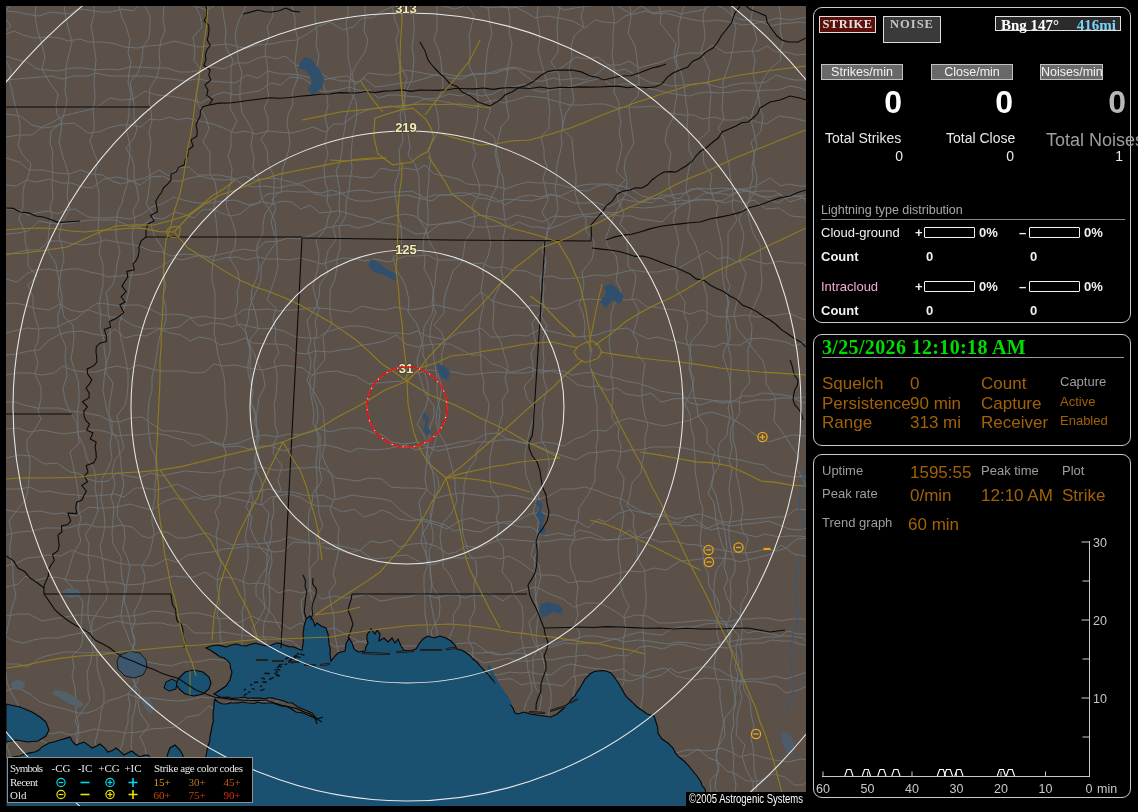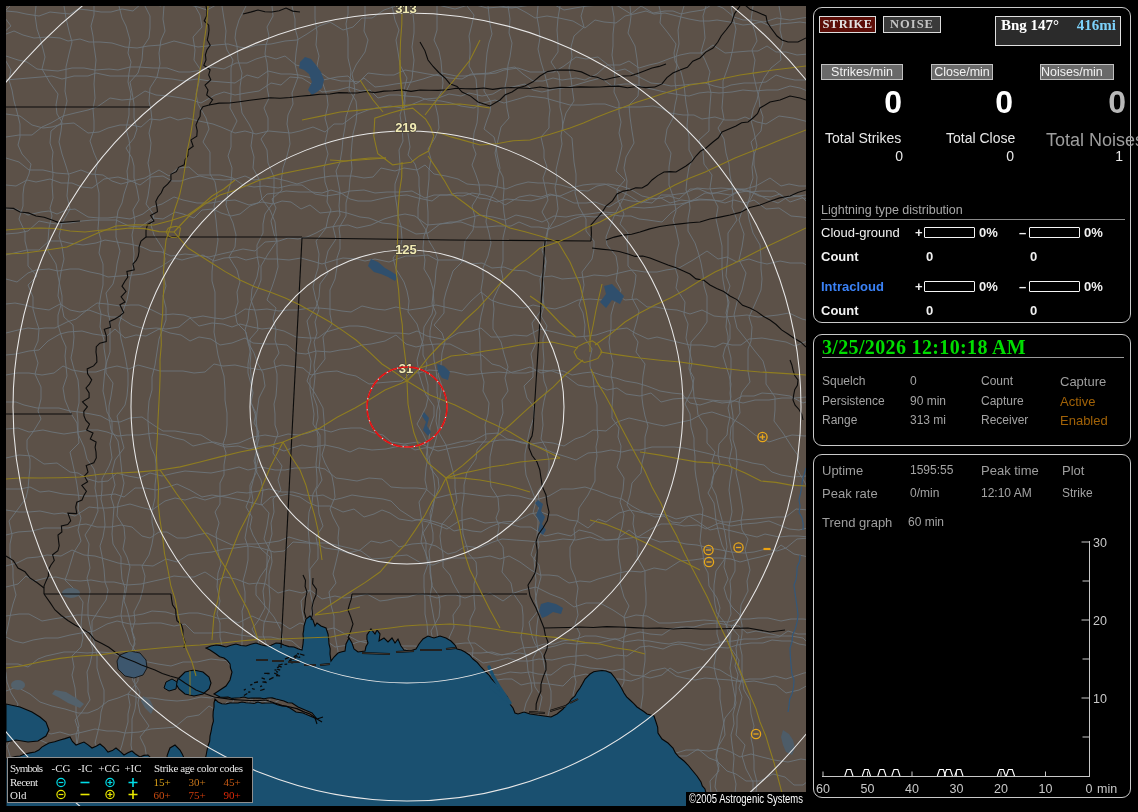--- a/index.html
+++ b/index.html
@@ -1,18 +1,18 @@
 <!DOCTYPE html>
 <html><head><meta charset="utf-8"><style>
 html,body{margin:0;padding:0;background:#000;width:1138px;height:812px;overflow:hidden}
 *{box-sizing:border-box}
 body{position:relative;font-family:"Liberation Sans",sans-serif}
 .abs{position:absolute;white-space:nowrap}
 .panel{position:absolute;left:813px;width:318px;border:1px solid #c9c9c9;border-radius:9px;background:#000}
-.lbl{color:#a3a3a3;font-size:12px}
+.lbl{color:#a16207;font-size:17px}
 .gry{color:#9e9e9e;font-size:13px}
 .grn{color:#a16207;font-size:13px}
 </style></head><body>
 <div class="abs" style="left:6px;top:6px;width:800px;height:800px"><svg id="map" width="800" height="800" viewBox="6 6 800 800" shape-rendering="auto">
       <rect x="6" y="6" width="800" height="800" fill="#5c5148"></rect>
       <path d="M10 6L2 14L11 26L2 34L4 46L3 56L11 70L9 80L12 90L14 101L17 112L20 124L20 137L18 145L22 154L31 164L29 174L24 186L23 194L23 206L19 219L25 232L25 241L28 253L28 266L37 276L28 285L33 297L33 309L36 320L39 329L38 341L34 350L38 363L35 374L41 387L41 399L38 411L41 419L33 432L27 440L27 449L30 459L30 468L29 477L28 489L26 498L18 509L9 521L12 535L10 544L10 555L13 568L13 578L14 587L16 595L13 604L11 612L8 626L5 639L-4 650L2 659L6 673L7 682L11 693L18 704L15 713L20 722L16 733L7 746L10 756L13 768L11 781L10 791L9 801L9 809 M36 6L35 15L37 29L40 38L43 49L45 57L42 69L50 83L58 94L56 105L57 114L62 122L61 131L59 142L62 154L66 166L69 176L68 184L67 196L70 209L62 223L59 236L62 246L64 259L61 272L59 285L58 296L61 305L58 315L58 325L62 338L66 347L65 356L66 366L67 376L63 388L65 400L70 412L77 423L78 434L84 447L87 459L94 469L96 478L95 488L97 499L98 511L93 523L85 535L89 544L88 556L90 568L87 578L90 591L88 604L88 616L91 630L94 642L97 655L97 668L100 679L104 690L104 702L101 712L100 722L98 731L95 743L101 754L103 764L105 773L108 783L111 794L113 805L113 818 M64 6L66 18L69 31L72 42L69 54L66 67L66 77L65 91L67 101L64 114L61 123L51 131L50 143L53 152L52 161L53 175L52 184L53 198L50 208L52 216L49 228L48 241L48 251L56 264L58 276L60 286L62 296L62 307L64 317L73 325L74 337L73 348L71 358L74 369L78 380L79 391L79 403L77 412L78 422L78 433L79 443L70 452L73 465L75 474L77 485L79 499L78 509L81 518L78 530L81 541L74 552L71 562L68 572L65 580L75 590L83 602L82 613L81 626L83 638L81 647L72 656L74 667L72 675L75 688L76 701L76 714L79 726L76 735L77 747L78 756L78 770L75 778L67 788L68 802L70 810 M94 6L94 15L91 26L93 36L94 46L96 60L95 70L94 84L95 98L93 109L94 121L94 130L90 141L94 153L98 162L95 173L97 184L99 193L99 203L99 216L98 229L101 240L99 253L103 264L103 273L103 285L101 294L99 306L101 314L100 327L104 340L104 348L106 361L106 373L113 383L111 396L109 406L109 418L111 430L118 441L120 455L121 464L122 474L124 483L122 493L118 504L117 516L124 527L125 538L123 549L127 557L130 567L128 577L126 591L124 601L127 609L129 617L132 631L135 644L131 653L132 665L134 677L136 690L136 701L135 709L132 719L132 732L131 745L133 756L130 766L133 775L137 787L136 800L136 808 M119 6L122 18L126 26L130 40L128 53L131 62L129 73L128 82L131 94L129 107L129 115L126 129L129 140L130 148L129 162L127 171L128 182L124 194L122 203L118 211L116 224L116 237L120 251L117 264L116 272L113 284L106 293L108 304L108 312L110 321L110 332L110 340L110 352L107 361L105 369L104 380L103 391L105 400L107 412L112 421L112 434L110 444L112 458L109 466L102 479L102 490L101 499L104 512L105 525L103 537L100 546L102 556L104 569L105 582L108 590L106 600L99 610L92 621L92 630L90 640L93 650L90 664L87 672L88 683L88 692L90 700L82 712L75 720L79 732L77 745L77 757L74 770L71 778L71 791L65 804L62 817 M145 6L150 16L150 28L149 38L143 47L142 60L138 73L130 82L132 92L134 104L134 118L137 129L134 138L126 148L132 158L134 166L134 178L137 189L139 200L133 210L135 221L132 235L133 243L134 254L133 268L130 280L129 290L127 300L122 314L119 325L121 339L124 351L126 361L128 373L128 385L127 396L125 405L117 416L119 425L121 437L124 448L115 460L112 472L115 485L111 497L114 507L113 520L112 534L113 544L121 557L121 566L122 579L125 588L123 601L121 615L123 625L127 634L130 643L138 655L138 668L138 681L128 694L130 705L128 714L128 722L125 733L122 745L119 754L117 766L114 778L115 786L115 800L116 811 M164 6L163 19L165 31L161 40L159 53L160 64L157 77L150 88L149 101L151 111L152 120L149 133L151 143L150 153L148 163L150 173L150 182L148 196L146 204L154 215L151 225L154 235L163 249L165 259L163 273L166 286L163 296L166 308L166 320L162 331L159 339L157 352L155 365L152 377L152 390L149 401L148 414L148 422L149 435L151 447L155 456L156 464L156 477L155 485L155 498L152 511L152 522L154 532L152 544L149 555L142 566L145 576L143 589L140 600L134 612L135 621L132 631L135 639L133 649L130 660L131 672L133 681L140 692L138 703L140 713L149 726L140 737L145 747L147 760L150 774L146 788L146 799L142 808 M195 6L200 15L202 27L193 37L195 50L194 60L200 69L199 82L196 94L198 104L206 118L209 129L203 142L210 152L210 163L210 174L215 182L217 194L214 206L216 220L217 231L218 240L216 253L213 261L212 272L212 281L215 292L215 304L215 318L214 332L216 343L218 355L221 366L224 376L225 389L225 400L227 413L227 425L226 435L223 444L226 453L224 465L224 475L220 483L220 495L220 504L215 512L219 523L216 534L217 543L218 552L221 564L218 573L217 587L220 601L217 614L220 623L220 637L223 650L226 660L234 671L234 684L237 693L231 706L228 715L233 725L231 739L232 747L230 755L230 765L234 778L232 788L232 799L233 809 M222 6L224 19L226 31L225 42L227 50L233 60L231 68L231 77L231 88L231 96L230 108L237 121L231 133L231 147L228 156L232 168L231 182L228 192L226 205L229 214L233 223L236 235L235 247L229 257L237 270L240 282L237 292L238 302L235 312L237 323L246 332L248 343L251 353L250 364L251 375L252 384L251 393L251 403L256 413L254 423L259 432L254 445L259 455L256 468L254 477L251 489L253 500L250 513L247 527L245 538L248 547L248 560L246 570L243 581L245 592L245 602L242 611L243 625L242 634L242 647L240 659L241 673L249 682L252 691L252 705L248 713L245 724L245 732L246 743L252 754L252 762L249 776L251 788L242 797L240 809 M246 6L239 20L236 30L235 38L237 46L238 60L242 73L240 87L240 99L242 113L249 124L253 132L251 146L254 157L253 168L260 181L260 189L262 199L270 210L275 222L276 233L277 241L268 254L261 266L261 280L258 288L252 300L249 310L248 320L245 330L249 344L254 353L257 362L263 373L265 386L259 398L257 412L256 425L259 438L257 446L256 456L255 469L261 480L263 490L261 504L269 513L267 526L264 539L271 552L272 562L269 574L269 585L270 599L269 611L264 623L263 635L266 643L268 653L265 664L265 675L264 686L265 699L268 709L265 723L264 735L264 748L265 756L262 765L255 773L257 786L256 798L258 808 M272 6L273 16L267 27L269 36L266 45L265 54L267 63L268 75L267 87L269 98L264 108L268 118L268 130L261 139L267 150L268 163L274 177L274 191L273 203L265 214L263 224L263 233L257 245L257 255L259 266L257 277L252 289L251 300L255 311L257 320L258 330L250 339L250 352L248 364L248 373L251 384L253 393L251 402L255 414L257 427L257 438L257 448L254 461L257 471L250 485L250 497L246 507L252 517L250 527L253 535L261 549L270 557L267 565L266 578L263 591L264 600L265 608L258 621L252 629L258 640L261 653L258 662L255 674L253 687L250 700L244 709L246 719L245 728L237 741L236 753L233 763L234 771L236 783L237 796L237 807 M292 6L295 19L295 28L298 39L296 53L295 64L298 77L295 85L292 93L293 104L288 115L287 124L289 134L290 144L287 156L283 168L281 182L282 190L272 199L276 208L271 221L274 234L277 242L277 253L278 267L275 278L272 287L267 300L276 308L273 319L276 330L275 340L279 353L274 361L277 374L277 383L276 396L274 404L275 414L275 425L278 434L274 444L273 453L282 466L278 480L281 490L273 499L274 512L271 523L272 534L269 545L267 554L267 567L260 577L256 586L256 595L265 606L274 617L281 630L283 639L279 649L277 662L277 675L275 684L272 693L269 702L279 714L276 728L277 737L279 745L288 754L293 767L297 776L295 787L296 799L302 812 M315 6L315 19L317 32L316 45L319 56L317 66L320 75L323 84L327 96L328 105L325 118L328 129L325 143L328 154L324 168L325 182L328 191L327 202L331 210L328 218L326 228L316 241L319 254L318 268L315 278L313 287L316 300L319 309L315 322L317 333L314 342L316 353L314 365L315 377L314 386L313 395L317 406L318 418L316 426L318 437L318 445L317 454L316 464L317 477L317 486L313 494L312 503L309 512L308 526L309 539L310 551L309 559L309 570L310 581L310 590L301 601L302 610L304 620L310 633L313 644L312 656L316 666L314 677L316 686L315 694L315 708L318 721L320 732L314 745L317 756L324 768L327 778L324 790L324 804L326 816 M348 6L348 14L346 24L348 38L348 49L348 58L351 71L350 80L349 90L356 101L357 111L356 122L353 134L352 143L351 156L352 169L350 179L349 191L346 203L346 216L339 228L340 236L340 249L337 258L337 267L335 279L330 290L330 300L330 314L332 324L323 337L324 346L325 359L318 368L310 379L310 389L312 401L314 414L313 424L320 435L320 447L320 459L319 468L322 480L316 490L318 502L319 514L323 526L316 537L318 547L318 559L310 569L310 579L310 591L313 605L311 614L314 624L308 636L308 649L311 658L310 671L307 679L310 689L308 703L305 712L309 726L305 736L313 747L312 758L315 769L318 782L308 794L311 803L311 812 M365 6L365 20L364 31L368 40L365 52L356 65L352 74L354 83L355 93L350 105L346 117L345 127L343 138L342 150L340 162L336 171L338 181L340 192L339 206L340 215L333 227L336 239L328 251L325 264L328 273L320 284L319 297L316 307L307 321L309 331L311 340L308 350L311 361L310 372L307 381L316 395L323 408L324 420L325 434L325 445L322 455L325 463L332 476L334 487L335 497L330 509L333 517L339 528L338 538L339 549L336 562L333 574L336 583L329 592L331 605L334 616L334 628L336 641L338 651L337 664L344 672L347 685L343 696L345 707L337 718L337 731L344 744L345 752L348 761L348 772L349 780L350 791L353 804L361 813 M392 6L395 20L399 30L396 40L398 52L400 65L407 78L404 90L405 101L404 110L406 122L408 134L410 147L408 155L415 164L419 177L419 186L420 196L418 208L418 218L426 230L429 241L435 251L438 260L436 270L435 283L433 295L432 304L436 313L432 321L430 331L430 339L433 347L434 360L436 370L437 378L437 392L438 401L440 411L439 421L439 433L446 445L449 456L452 468L455 478L455 488L457 501L451 514L442 524L440 536L441 545L443 554L443 567L450 575L453 583L460 595L460 605L453 615L454 627L449 638L450 648L453 658L444 671L443 680L452 691L449 705L446 714L440 724L443 736L444 747L442 756L440 765L442 778L442 792L445 802L444 816 M415 6L413 14L414 24L414 33L412 47L414 60L413 69L412 79L406 92L403 105L400 115L402 128L403 141L399 150L400 164L399 172L395 184L395 194L397 207L398 216L401 226L402 239L400 249L393 258L396 269L404 282L407 291L409 301L408 312L417 324L420 334L423 344L423 355L427 364L425 373L428 385L428 398L426 407L422 415L417 424L422 432L428 444L426 458L432 468L434 480L435 489L434 502L432 513L430 522L423 533L426 542L426 555L428 564L424 575L424 587L425 600L425 614L427 624L428 637L429 646L430 655L427 665L427 673L425 683L422 693L420 705L421 716L419 727L417 738L420 749L413 761L413 774L411 783L411 793L409 805L412 813 M437 6L437 16L437 30L434 40L439 51L441 61L442 73L443 83L442 91L435 103L438 116L439 128L435 138L428 149L431 159L429 170L429 179L428 189L427 199L428 212L428 225L424 236L423 248L425 260L424 269L430 279L433 289L434 303L432 314L424 327L423 340L420 349L417 360L419 374L422 384L426 395L434 406L434 416L430 427L429 439L427 447L428 457L426 468L425 480L427 489L419 502L421 516L423 529L421 542L426 554L430 565L431 576L432 586L439 596L440 607L439 617L431 631L433 641L434 652L432 666L434 677L435 686L438 700L437 713L446 724L445 733L446 743L448 753L451 765L448 774L451 786L443 794L449 808 M467 6L474 15L472 24L469 36L470 44L470 54L469 66L476 79L477 91L478 102L478 112L477 123L474 133L473 146L476 154L472 165L476 175L479 184L480 193L472 206L475 217L473 230L465 241L464 250L462 262L453 271L450 280L446 292L444 300L444 313L434 325L442 333L445 342L442 353L441 365L438 375L442 386L440 398L437 410L436 421L438 430L436 439L433 449L429 458L431 469L438 478L439 487L434 501L430 513L431 523L433 533L433 541L429 551L430 562L430 573L432 584L430 597L432 608L434 619L437 631L438 641L441 650L442 659L441 668L438 678L435 686L441 695L441 707L440 717L449 725L452 739L451 750L453 764L454 772L450 785L447 798L445 810 M488 6L489 15L490 24L492 34L489 43L487 53L486 64L485 78L484 91L491 102L490 112L487 120L484 129L494 137L496 145L497 154L500 168L498 177L497 186L491 198L487 210L486 222L489 233L491 243L488 256L483 268L483 278L481 290L484 304L481 316L479 329L480 339L480 349L481 361L481 370L484 382L483 391L489 403L488 414L485 425L486 439L477 450L476 459L467 472L464 485L464 495L462 508L462 520L463 534L466 544L469 554L476 562L477 574L474 584L474 598L475 609L470 620L470 631L468 639L473 649L472 661L475 675L474 683L477 697L475 711L473 721L474 732L473 745L472 755L469 766L465 777L466 787L470 796L473 805L473 815 M508 6L510 19L509 33L512 43L510 57L508 65L507 77L505 87L506 97L507 108L509 118L501 127L498 140L495 153L498 167L503 177L504 189L503 202L504 213L506 225L503 238L503 249L503 261L501 269L503 279L498 289L493 300L494 309L493 321L493 329L501 342L504 354L508 367L505 378L508 391L502 400L503 413L500 422L498 433L493 443L490 457L490 465L490 478L491 487L498 498L499 510L496 518L499 526L497 539L503 547L504 559L502 572L511 583L513 593L522 606L523 615L523 626L521 637L524 649L527 661L528 671L531 682L532 691L526 703L523 715L525 726L526 735L525 743L526 753L523 762L531 773L532 783L530 792L531 802L532 814 M538 6L537 17L539 28L540 38L538 49L541 62L545 75L548 87L548 97L550 110L549 118L549 128L541 137L544 150L544 158L547 167L543 178L546 191L548 200L542 212L549 224L546 237L542 250L546 262L545 271L543 280L544 288L543 297L544 306L541 316L547 326L543 339L543 348L544 361L543 372L544 381L547 389L544 401L542 413L543 425L541 439L546 448L549 461L549 469L546 480L538 491L539 501L538 513L538 524L537 535L539 546L534 559L535 571L536 580L535 589L536 599L538 611L529 622L532 636L535 644L542 654L544 664L547 677L551 691L551 703L548 716L544 729L541 743L541 752L542 763L534 774L534 783L531 796L523 808 M560 6L558 18L557 30L558 43L558 52L551 62L559 74L560 84L560 98L560 107L562 116L563 130L572 138L573 150L574 162L576 174L576 182L575 193L579 207L586 219L586 231L594 241L594 249L592 259L582 272L584 285L582 296L579 305L583 313L585 325L584 337L592 349L590 358L590 366L593 377L594 386L595 396L597 405L597 415L597 424L598 437L596 447L597 456L595 468L595 481L588 495L579 508L578 520L574 529L575 538L570 547L570 556L571 568L575 577L578 588L576 602L578 615L575 624L580 634L577 643L576 653L576 661L574 673L576 682L573 695L576 707L577 717L577 728L577 739L579 752L582 760L582 771L584 781L593 793L592 801L596 813 M584 6L581 16L584 27L574 36L571 47L572 57L569 68L571 78L572 87L574 101L566 113L563 124L561 136L562 144L559 157L556 170L557 179L555 187L557 200L558 209L555 219L548 230L546 243L544 252L546 261L543 271L540 279L541 292L543 304L540 312L532 323L534 335L536 343L531 354L533 365L533 377L524 386L527 398L534 407L534 417L530 429L527 443L525 454L525 466L526 475L531 488L536 501L533 513L540 522L542 531L534 545L531 555L539 565L541 577L538 588L535 601L539 612L537 625L536 638L538 649L533 658L533 666L533 675L535 687L542 697L539 711L536 722L537 732L534 745L537 757L536 770L544 782L543 793L544 805L545 815 M612 6L614 17L614 25L613 34L613 46L612 55L614 67L615 80L614 92L619 103L619 113L621 122L619 133L622 146L619 160L616 171L625 180L617 189L618 200L624 214L620 224L628 233L627 243L628 253L628 266L636 275L635 284L632 298L639 311L637 320L633 334L638 342L636 352L645 364L643 376L642 389L642 398L643 406L645 416L648 426L645 437L645 451L642 463L641 473L632 483L630 495L627 505L634 515L633 524L636 538L638 547L637 557L645 571L645 584L646 593L646 605L643 617L643 630L644 644L645 652L645 661L643 675L643 684L643 694L641 707L640 716L637 727L635 737L632 749L635 760L635 770L636 780L635 793L633 801L633 810 M630 6L631 16L630 24L628 33L635 46L637 59L638 69L639 77L639 85L638 96L629 105L630 117L632 131L634 143L626 157L624 168L627 181L626 193L622 201L615 214L611 224L606 237L607 245L616 256L618 268L616 281L621 290L614 304L611 315L611 328L609 342L610 350L613 363L611 375L613 384L613 394L612 407L612 418L619 428L618 437L621 446L620 458L617 467L624 478L623 490L620 502L624 514L622 527L619 537L618 547L619 558L621 570L620 583L624 597L629 606L624 617L626 629L624 637L623 647L624 660L624 671L624 682L618 695L627 709L626 718L626 727L628 737L629 745L630 754L631 766L631 779L634 790L638 800L634 808 M659 6L661 14L660 23L668 33L676 44L674 53L675 61L681 72L684 84L685 94L686 103L688 114L687 126L689 137L689 150L693 158L689 167L687 179L686 190L689 198L690 208L688 219L688 231L695 243L698 252L701 263L703 274L704 286L707 296L707 309L707 322L700 332L691 342L690 355L689 369L694 378L692 390L685 404L690 414L691 427L694 438L694 447L695 456L695 469L696 477L698 487L700 500L703 509L702 520L701 531L700 541L703 554L704 565L708 573L709 586L717 598L720 608L717 621L717 634L720 644L716 653L714 666L716 676L720 688L720 699L722 712L724 725L725 735L718 747L716 759L719 771L710 781L711 794L711 804L712 813 M684 6L681 16L678 30L679 44L676 57L677 65L675 74L675 82L677 96L675 105L673 118L667 129L665 142L671 153L669 167L669 176L669 185L674 199L676 211L673 220L676 229L679 243L676 255L675 267L678 277L676 288L685 302L684 314L688 324L686 338L689 349L692 362L690 372L693 383L694 397L697 406L698 415L707 429L707 443L715 452L712 461L714 473L712 485L708 493L714 503L715 511L716 521L719 534L722 545L726 553L724 567L728 579L724 588L727 598L732 607L740 615L742 625L742 634L740 646L742 655L742 666L742 677L744 690L750 700L751 714L754 726L751 738L753 747L754 761L754 770L757 782L756 793L758 805L766 816 M706 6L703 16L704 26L705 38L701 52L705 60L710 72L708 81L711 93L710 105L709 119L709 131L699 140L703 152L704 164L712 175L710 188L713 197L718 207L716 219L719 232L722 246L722 257L722 268L723 280L725 291L729 302L727 315L726 327L728 336L728 346L731 358L731 371L730 383L731 397L728 408L730 417L728 426L727 435L719 444L718 455L720 464L713 476L711 485L716 495L719 509L722 520L725 533L727 547L724 560L716 571L714 585L714 595L715 604L717 613L725 623L731 633L730 645L732 655L730 668L732 681L734 692L736 703L733 714L734 724L731 735L732 744L734 758L733 771L736 784L735 793L742 807 M731 6L733 17L736 29L734 40L733 48L730 61L727 70L723 81L723 95L722 108L724 119L718 128L724 139L726 153L729 164L730 175L732 185L733 197L732 207L737 220L728 233L728 243L728 255L727 265L726 276L730 286L727 295L728 304L726 313L730 325L730 339L725 348L723 356L726 366L729 375L731 384L730 393L731 403L733 416L733 429L733 440L736 450L737 463L736 473L739 486L741 498L743 510L741 521L742 530L748 539L745 550L748 561L750 570L747 581L748 591L741 605L740 618L731 627L739 636L736 648L737 657L735 666L738 675L736 684L736 693L734 707L725 718L722 731L719 743L716 755L719 766L716 778L715 787L721 801L722 815 M753 6L751 20L755 32L757 41L752 50L755 60L753 73L756 86L759 98L760 108L763 117L761 131L751 142L754 153L754 165L757 177L756 189L749 202L742 211L739 220L744 234L742 247L739 260L746 273L744 281L742 290L737 302L734 315L737 328L745 338L754 350L763 361L766 372L766 384L775 397L775 410L774 421L783 433L792 447L799 457L796 468L804 481L809 491L813 502L814 514L817 523L818 536L826 545L828 553L833 563L834 572L833 580L834 594L836 607L827 617L830 629L830 637L825 648L822 661L825 672L828 682L826 690L823 701L820 713L822 726L820 735L819 748L822 760L823 770L828 781L831 795L832 808 M779 6L781 17L780 30L783 43L780 51L781 60L771 68L764 78L760 87L757 100L753 110L751 120L754 132L757 146L754 155L752 167L753 178L750 187L750 196L747 206L749 219L753 233L760 245L761 258L761 269L762 279L761 290L755 304L749 317L752 327L751 341L748 349L748 359L748 371L750 382L742 392L739 402L740 413L731 427L730 438L732 447L729 461L732 469L730 481L729 490L731 504L732 512L729 526L729 537L731 549L735 562L735 571L730 581L731 592L730 602L731 614L726 626L729 635L730 647L739 660L738 668L742 678L739 688L742 697L740 705L737 716L737 727L736 735L745 745L742 756L746 769L753 782L753 794L743 803L750 816 M6 11L17 12L26 14L39 16L50 12L59 13L70 14L78 9L88 10L101 12L111 12L122 9L133 11L142 3L151 4L161 6L171 -3L181 -2L190 5L198 7L207 10L216 5L228 3L238 -0L247 1L260 2L273 1L281 -2L294 1L303 -2L317 -9L327 -7L340 -3L351 -1L363 0L373 -6L383 -9L393 -9L401 -7L412 -4L424 -4L436 -2L448 2L462 4L476 5L487 8L500 7L512 8L524 6L538 4L551 3L564 10L575 8L587 6L601 5L609 4L618 6L631 14L641 6L653 13L665 11L673 11L681 14L690 12L703 10L713 4L723 8L734 17L743 20L752 20L764 22L777 18L790 20L802 18L811 17 M6 34L14 31L23 35L34 38L48 37L60 38L68 41L80 39L89 42L100 42L112 43L125 47L137 48L148 46L161 45L174 41L186 44L198 47L207 46L216 45L228 44L239 47L247 48L257 45L271 44L285 41L297 40L307 34L319 26L330 22L343 30L353 27L362 18L372 18L384 10L396 6L407 2L421 4L432 3L442 6L455 9L465 6L475 3L487 4L496 5L506 7L516 7L527 13L535 18L547 16L559 18L573 21L585 28L595 20L604 22L616 23L625 16L634 14L646 11L654 14L665 13L677 16L689 19L700 21L709 21L717 20L730 22L743 25L752 24L761 22L770 26L779 24L791 23L800 22L813 24 M6 56L18 60L27 62L37 69L46 70L58 71L72 68L84 68L95 70L109 69L118 70L130 67L139 67L153 68L167 68L179 72L190 72L202 70L212 67L224 69L236 63L247 63L256 59L266 56L276 59L285 56L296 65L308 68L318 71L328 78L341 81L349 81L359 82L368 73L376 74L385 75L394 75L405 70L417 72L428 74L441 76L449 78L462 79L471 74L479 74L487 74L496 73L504 70L518 68L530 72L542 72L554 72L564 66L576 57L586 59L598 57L607 64L616 71L625 69L637 76L651 83L662 84L671 86L684 85L693 84L705 83L714 86L723 88L731 85L744 83L757 83L766 82L776 75L785 78L795 80L806 80L817 72 M6 80L17 79L29 78L41 77L52 76L62 79L74 76L88 76L96 73L110 76L121 76L135 76L147 76L161 78L172 79L184 81L197 79L210 81L222 82L235 83L247 75L258 78L268 71L281 74L291 74L299 75L312 78L323 80L337 77L348 76L356 84L364 78L375 87L384 86L395 84L403 83L412 82L423 79L432 76L442 73L456 76L465 76L477 74L489 73L502 69L515 67L523 74L533 81L543 81L553 78L562 80L576 78L585 80L597 74L607 65L620 65L629 61L639 68L649 65L658 63L671 58L680 55L690 53L702 53L713 45L725 53L737 52L749 51L758 51L767 46L776 52L786 52L797 55L808 54 M6 114L20 116L32 125L43 128L52 127L62 124L74 123L88 133L99 132L108 128L120 125L131 125L141 127L150 119L160 120L170 117L178 120L187 118L199 121L213 124L221 127L235 133L245 131L256 134L269 131L279 132L291 133L300 131L313 127L325 132L334 124L343 124L355 115L368 110L376 108L390 106L402 108L413 104L425 99L438 98L449 94L461 96L469 93L482 96L493 94L503 88L512 87L525 84L533 90L542 92L555 89L569 87L579 84L589 81L601 78L612 86L624 84L634 84L643 87L656 90L669 93L681 95L689 96L699 93L708 92L719 93L732 92L743 90L754 91L767 90L778 90L790 86L800 88L810 92 M6 137L19 135L32 135L42 127L51 123L63 116L75 113L88 110L97 107L110 98L122 100L133 99L145 91L156 95L169 96L181 98L192 100L201 103L215 95L224 92L235 95L246 93L259 91L271 83L281 85L290 77L302 78L313 85L322 92L330 91L338 90L349 87L361 91L370 90L378 98L389 95L398 95L406 96L419 97L428 100L441 101L451 103L461 106L474 108L483 103L495 100L504 103L518 99L528 96L537 97L545 98L559 102L570 105L583 105L593 104L605 104L617 108L628 107L640 107L653 106L661 108L670 113L683 115L694 115L702 119L715 117L725 120L737 120L745 117L757 122L766 124L779 116L793 118L805 121L813 123 M6 158L19 162L29 170L43 170L56 173L69 174L81 170L91 174L103 175L112 181L121 184L132 181L145 178L159 170L169 176L178 168L189 167L198 175L210 175L220 175L233 178L243 185L254 187L264 186L278 188L291 185L302 185L315 194L326 196L339 194L350 191L364 190L375 193L387 192L400 192L412 191L425 198L434 195L447 195L457 193L467 193L479 198L488 199L497 202L507 199L518 200L531 201L543 198L551 195L560 196L574 190L588 191L597 186L608 184L621 186L630 189L642 196L656 199L669 196L679 199L690 189L699 189L711 194L719 192L731 189L745 189L756 186L770 178L781 186L789 184L799 186L808 186 M6 185L16 186L27 180L36 182L50 179L61 183L72 183L82 187L92 188L104 179L118 177L129 180L140 185L151 177L163 176L172 181L181 181L190 178L200 176L212 179L224 180L236 179L245 176L254 180L263 179L274 178L287 181L297 184L310 180L319 178L331 176L341 176L353 176L364 178L373 177L381 168L395 171L404 168L417 170L425 165L434 174L446 176L458 179L467 184L478 185L488 185L498 187L506 189L516 185L528 182L538 183L548 183L561 185L571 188L583 185L592 184L605 184L614 188L628 195L641 203L650 199L661 198L670 203L681 200L689 201L700 200L711 200L722 201L736 193L747 191L757 194L767 199L778 203L791 195L802 197L811 206 M6 209L16 209L28 215L41 212L49 211L57 214L66 210L75 209L88 217L99 218L108 218L116 217L130 219L143 214L152 207L162 204L174 197L183 200L197 203L211 203L222 201L235 200L249 205L262 202L273 204L282 201L291 202L301 209L310 205L320 213L330 212L338 211L347 213L360 217L369 218L382 223L392 224L402 227L416 234L428 233L440 224L450 222L461 222L475 227L487 227L497 226L511 226L519 222L531 227L539 227L549 229L560 225L573 219L582 216L595 217L609 214L620 216L631 216L639 219L648 220L662 222L671 213L682 205L695 199L705 193L718 193L730 195L741 190L750 192L761 191L775 191L785 198L798 196L806 195 M6 234L18 233L28 231L39 221L49 223L57 224L70 223L82 221L92 220L104 220L116 220L129 226L140 227L153 218L163 219L175 212L183 214L194 218L202 210L213 209L221 213L231 216L240 214L250 206L258 203L267 194L277 193L286 191L299 192L312 192L322 193L331 190L341 193L350 199L358 201L371 201L384 198L395 196L407 195L418 198L432 201L440 195L449 195L463 196L472 193L485 195L494 198L505 205L519 197L530 195L541 197L550 194L561 197L574 203L586 203L595 202L609 207L622 199L631 201L644 202L652 203L661 195L671 195L685 193L697 188L708 189L721 188L735 189L747 190L759 196L771 197L780 194L790 202L802 198L814 199 M6 255L14 253L27 250L39 250L49 241L61 241L69 243L83 245L96 243L105 240L117 242L130 244L142 247L151 251L162 252L171 256L185 254L195 255L209 257L221 254L230 252L243 249L255 251L265 242L279 241L288 238L298 239L307 237L316 233L325 228L337 226L348 225L357 228L371 225L384 219L394 216L405 214L415 216L427 225L439 224L452 223L462 220L472 217L480 215L493 217L505 220L516 215L530 218L542 222L554 216L566 217L576 215L589 214L603 212L617 213L630 207L644 208L655 207L668 205L680 204L689 202L699 199L713 200L725 203L734 200L745 203L754 200L766 209L779 208L791 216L802 217L810 218 M6 279L17 282L28 273L36 270L49 269L58 271L70 269L79 269L90 272L100 274L108 277L120 276L134 275L143 274L152 271L162 266L174 258L182 260L193 257L203 255L214 261L224 258L237 257L246 260L259 257L267 259L277 259L289 260L301 258L312 261L322 264L335 260L343 258L357 259L365 261L375 259L389 262L397 259L406 256L416 256L428 255L437 260L449 260L460 260L470 264L482 263L492 268L504 267L512 270L526 271L534 275L542 277L552 276L562 279L575 278L585 277L594 275L607 276L619 273L632 270L645 272L657 272L666 270L679 268L693 260L707 251L718 259L727 257L737 262L749 259L758 262L767 264L780 261L790 263L803 263L813 269 M6 304L15 303L25 305L35 308L49 310L60 304L70 310L80 312L89 310L100 314L111 317L119 317L132 325L145 329L156 328L166 329L179 327L190 318L199 326L212 323L223 324L232 327L240 324L252 327L262 329L271 328L284 331L296 337L309 338L318 338L326 332L340 328L349 326L358 326L366 327L376 330L389 333L399 333L409 334L417 331L427 336L437 338L446 340L458 333L472 331L481 328L491 337L502 337L514 335L527 336L540 329L554 332L566 335L577 337L588 336L596 335L608 331L619 329L627 328L635 333L648 339L657 337L665 339L677 342L690 345L702 345L715 347L723 343L732 345L741 345L749 339L762 338L774 340L786 342L795 346L805 342L816 338 M6 333L18 330L28 328L37 329L45 328L55 328L67 322L76 319L87 310L97 303L107 304L120 306L130 305L139 305L152 310L162 315L173 314L184 315L192 318L203 316L214 318L223 319L236 315L245 309L256 310L267 309L279 311L288 310L297 310L310 308L319 308L330 309L342 311L351 312L362 306L375 309L385 310L396 307L409 310L423 308L436 305L449 308L462 311L471 301L481 292L491 300L499 303L511 306L524 308L533 305L542 307L555 309L565 306L578 300L590 299L603 300L617 295L625 300L637 299L647 307L656 307L665 309L677 310L690 314L702 310L714 316L724 317L737 316L747 315L758 317L769 316L778 315L789 313L802 319L810 321 M6 355L16 354L29 351L39 350L48 341L60 334L68 332L82 331L93 334L107 336L115 329L125 338L136 335L146 336L159 329L170 333L181 335L190 341L199 337L211 339L220 345L232 343L245 338L253 343L266 344L276 344L287 345L297 353L306 354L316 351L330 352L340 350L350 349L362 345L371 344L385 341L396 335L406 344L416 347L425 345L437 344L450 344L460 349L471 355L482 355L492 364L500 366L512 373L526 373L538 370L552 371L566 376L578 385L589 387L598 386L607 390L617 388L626 394L640 396L651 393L661 402L673 399L685 398L696 398L710 400L722 401L735 401L743 403L755 400L769 400L782 398L794 398L807 397 M6 375L17 373L29 373L42 375L54 373L63 366L72 370L84 372L96 372L108 368L117 366L129 369L138 365L149 368L160 371L171 371L183 371L194 373L205 372L214 364L223 366L235 365L249 368L262 370L271 368L282 365L290 366L303 368L311 375L324 372L337 371L346 374L356 376L369 384L377 383L389 382L402 381L411 372L419 373L429 370L443 371L454 372L467 375L477 374L487 373L499 372L509 373L521 370L530 367L541 373L553 370L563 371L572 375L583 373L592 372L604 376L616 378L625 381L637 383L647 386L660 391L672 393L682 394L690 403L700 405L713 401L722 403L732 402L742 396L754 396L762 393L776 394L790 396L803 403L812 400 M6 402L16 402L24 405L37 408L49 408L59 408L70 411L79 412L91 414L101 416L110 421L120 422L130 418L142 417L155 426L163 431L175 431L187 433L201 435L214 443L225 447L238 446L249 449L261 446L271 446L284 451L292 448L302 445L313 447L325 445L339 448L350 452L359 448L372 450L386 449L395 447L406 445L415 450L424 448L434 447L443 446L452 444L464 441L473 441L486 434L498 433L507 439L517 441L531 444L544 442L553 443L564 446L575 439L584 436L593 430L606 431L617 422L629 418L642 421L654 424L664 426L677 423L691 420L702 414L712 412L721 415L731 418L744 426L755 435L769 442L781 438L792 435L805 436L817 434 M6 429L18 428L29 432L43 430L52 432L64 434L77 432L90 430L98 430L107 432L118 436L127 435L139 435L153 433L166 435L175 438L184 440L193 446L206 443L214 442L226 445L239 443L253 437L265 435L277 437L288 434L299 435L308 433L320 429L331 432L340 429L351 428L361 428L374 433L383 435L391 442L404 444L418 442L430 448L438 451L451 448L465 446L477 442L488 442L500 440L513 440L522 443L534 445L542 448L554 453L567 457L576 460L588 453L601 452L611 450L622 452L630 450L640 450L652 447L664 447L674 447L684 448L697 451L706 453L718 456L728 458L741 460L752 463L764 465L772 472L781 475L793 477L806 476L815 482 M6 458L19 455L32 456L44 464L57 463L70 472L78 473L88 479L98 482L108 481L117 473L128 476L139 478L150 473L162 476L175 473L185 471L198 472L211 473L221 471L231 469L239 467L248 470L261 467L275 470L285 470L295 468L305 468L315 467L325 469L336 478L344 479L357 481L369 478L382 479L391 487L403 488L417 488L426 489L436 498L448 495L461 493L469 494L483 496L494 497L508 495L519 496L530 499L539 499L549 496L561 489L573 489L585 487L598 491L610 496L622 499L632 506L641 511L655 517L664 516L672 522L680 523L689 516L697 521L710 530L719 528L732 531L744 534L757 537L765 534L779 537L789 536L798 536L809 537 M6 489L20 489L30 487L40 492L49 491L63 494L76 495L85 496L95 496L106 495L115 494L124 497L135 488L145 488L156 490L168 487L177 484L190 490L202 497L212 495L225 497L236 499L249 502L262 505L271 497L279 496L288 494L300 497L309 503L317 506L330 506L343 512L354 509L364 517L374 514L382 510L390 513L399 519L412 521L422 519L432 521L445 525L454 531L463 529L472 531L481 532L490 527L503 522L517 521L530 514L541 512L549 515L557 515L569 520L577 521L588 528L598 519L606 522L619 513L630 510L644 513L654 514L666 515L676 519L690 516L700 514L709 517L722 522L731 522L742 520L755 519L766 518L777 517L786 517L796 509L809 510 M6 510L19 512L29 512L40 511L54 514L63 513L75 516L89 507L98 508L107 508L117 507L130 504L140 507L152 510L165 501L175 498L185 500L195 497L205 500L215 497L228 495L237 492L247 493L259 491L269 489L282 492L293 492L304 495L315 496L323 495L333 500L342 498L352 495L365 497L375 498L383 499L391 501L400 510L414 519L428 522L437 525L447 529L459 521L471 518L485 523L497 522L510 524L520 527L531 527L545 536L558 533L571 536L579 530L592 533L606 540L617 539L629 530L638 537L651 529L661 524L674 524L684 526L698 525L706 529L719 523L731 526L744 524L757 523L769 521L779 525L789 529L799 530L812 527 M6 535L18 532L32 531L44 528L57 528L68 528L78 525L86 524L97 527L111 527L121 525L132 527L142 536L150 538L159 532L167 532L177 538L186 538L197 535L207 533L219 539L232 545L244 544L255 544L266 543L279 541L289 537L299 540L312 543L326 543L336 545L349 548L361 551L372 559L386 558L396 556L407 555L421 563L433 565L442 561L452 558L463 558L477 558L490 556L500 559L509 556L520 562L531 570L540 575L549 575L558 576L569 583L580 581L590 582L598 579L609 576L619 573L629 571L641 572L654 568L666 570L680 561L693 560L707 558L720 558L731 559L740 562L751 559L760 557L771 554L781 545L794 554L804 556L813 558 M6 566L17 563L27 558L38 557L47 555L61 556L72 550L84 555L95 556L105 559L118 563L131 565L140 565L153 566L166 559L177 562L188 555L202 553L212 552L224 549L235 548L248 546L261 548L274 552L284 551L293 542L307 543L317 544L325 548L339 550L348 553L360 550L371 541L381 543L391 540L399 547L412 544L425 543L436 546L448 554L456 552L466 546L479 548L493 542L502 539L515 540L529 541L539 542L550 541L563 539L576 540L590 537L599 540L609 540L623 539L637 537L649 538L660 542L673 541L686 544L697 545L709 548L721 550L731 552L744 553L754 552L766 549L777 551L786 548L797 539L809 538 M6 587L18 584L26 576L34 581L46 578L56 577L68 580L80 581L91 580L102 582L114 582L127 585L141 584L154 581L163 579L174 576L184 577L194 577L205 572L217 580L225 577L236 579L249 584L258 583L266 584L278 593L289 590L302 593L310 590L322 599L335 596L344 598L355 597L367 594L380 601L388 600L396 598L408 597L418 594L427 595L437 598L447 595L456 595L465 598L474 595L482 596L490 593L503 601L514 593L523 590L536 587L550 594L563 599L574 607L586 603L600 603L613 610L625 618L636 615L647 616L659 623L670 623L683 622L693 621L704 620L716 621L728 622L739 619L749 619L758 618L768 618L781 621L791 619L803 619L813 620 M6 616L19 614L29 614L42 621L53 619L66 617L77 615L87 615L96 616L110 618L118 616L131 616L143 614L152 611L166 612L176 615L189 613L198 613L211 616L220 619L228 618L238 623L252 616L263 621L272 622L281 623L290 629L300 623L313 627L324 630L334 628L345 634L358 641L367 643L380 648L394 648L406 649L416 657L426 655L440 655L453 656L465 653L473 653L481 653L492 652L502 655L511 653L522 648L535 647L544 644L554 644L562 641L576 639L585 636L596 636L610 639L619 639L628 635L640 632L650 634L662 635L671 629L681 627L694 627L705 624L718 623L728 625L739 626L747 633L756 631L767 633L780 636L791 636L803 638L812 647 M6 637L14 641L23 643L33 640L45 638L58 638L70 635L81 633L94 631L107 624L117 621L130 624L139 624L151 623L161 623L174 626L185 624L194 633L202 633L212 633L224 632L234 634L247 636L258 637L271 637L280 639L292 641L301 649L311 641L324 639L335 647L349 645L358 642L370 640L379 647L392 646L403 646L414 646L426 647L435 648L447 646L460 651L470 654L483 663L496 661L508 658L518 661L529 661L539 659L552 660L566 657L576 656L586 655L597 659L608 657L617 655L627 656L640 647L649 646L663 649L672 645L680 644L692 647L704 650L714 647L728 648L737 645L751 643L763 643L772 640L782 641L791 641L799 644L811 646 M6 664L18 664L28 667L38 659L46 656L55 654L64 652L74 652L87 653L100 652L113 653L124 658L134 660L148 662L158 664L171 666L183 662L197 662L211 659L220 660L234 661L246 662L259 667L272 665L282 666L293 666L307 667L317 670L328 671L339 679L347 680L356 682L367 685L380 693L390 688L402 689L410 693L419 683L432 682L443 681L457 683L467 678L478 678L491 681L504 679L512 679L521 685L530 683L539 683L549 684L563 686L572 677L586 674L598 679L608 679L619 679L631 681L640 678L651 671L665 668L676 676L684 678L695 680L705 678L716 679L730 680L743 682L754 681L768 684L776 685L786 693L799 690L810 684 M6 691L17 687L30 694L40 702L52 706L65 709L78 713L88 713L98 709L108 701L118 698L128 694L139 698L152 698L165 700L177 701L188 700L201 697L211 698L220 695L231 692L242 691L251 692L264 683L276 673L285 677L296 686L308 688L318 686L330 685L340 683L350 683L362 686L372 681L382 678L391 676L400 671L409 664L421 655L432 656L445 647L456 644L465 643L475 643L487 652L497 655L509 654L520 653L529 655L541 649L555 646L565 643L576 644L588 643L598 643L607 641L615 639L624 642L638 640L649 641L661 643L669 644L678 642L691 643L703 645L712 645L721 642L733 641L744 639L757 639L766 637L779 637L788 631L798 634L810 634 M6 716L18 713L28 722L39 729L51 734L60 732L70 735L83 732L95 729L107 731L116 731L125 733L139 732L151 729L165 728L175 727L187 717L199 715L209 706L218 711L227 702L237 704L250 703L263 701L272 704L281 699L292 699L301 701L314 701L325 704L335 704L347 711L358 712L367 704L376 702L387 700L400 691L411 690L424 686L435 679L446 679L455 680L467 678L475 676L488 674L498 675L510 672L521 673L530 672L538 674L551 675L563 666L571 664L580 666L590 668L602 669L612 671L623 669L632 675L642 676L650 678L662 675L670 668L678 673L690 670L700 667L709 667L720 670L728 675L740 681L749 679L762 679L775 676L786 679L795 676L804 673L817 671 M6 738L18 737L27 740L40 740L53 746L62 753L74 758L85 762L97 759L110 765L119 767L128 771L139 772L152 769L161 770L173 769L187 772L197 774L208 777L221 767L231 768L240 771L254 771L263 766L277 759L286 761L299 759L311 752L324 749L335 749L343 746L353 743L364 741L378 737L386 740L399 739L409 739L421 742L429 739L443 742L451 740L465 738L476 739L485 749L499 751L509 752L523 749L535 752L547 749L556 749L564 747L574 743L585 749L595 754L608 755L618 755L631 758L643 756L654 756L662 751L673 754L686 750L696 750L709 751L721 748L731 752L740 757L751 754L762 757L774 760L788 762L801 759L813 761 M6 768L15 771L28 771L37 772L46 769L58 766L69 770L77 768L91 770L101 772L112 772L123 773L136 774L148 776L160 778L168 784L180 785L189 785L201 788L214 791L227 788L240 786L253 785L267 782L275 777L286 776L297 768L309 766L320 759L332 765L345 768L358 771L368 772L377 772L389 772L402 771L413 768L421 768L433 763L446 762L459 759L472 765L485 763L498 759L506 761L518 763L532 761L542 753L555 752L568 742L580 741L591 743L602 745L613 748L625 755L634 759L645 760L653 763L666 765L674 756L687 756L698 749L709 758L717 761L727 771L736 774L746 781L760 781L773 774L785 777L794 785L803 785L813 777 M6 799L16 799L25 806L35 803L45 807L54 811L66 814L78 814L92 811L103 814L115 810L125 813L136 812L149 814L161 810L174 819L185 818L196 819L208 819L218 828L230 828L240 827L249 829L257 823L266 824L275 828L287 824L301 827L311 819L320 820L330 819L338 820L348 819L358 814L366 817L379 820L388 822L401 824L415 825L426 827L438 830L448 830L461 833L472 838L482 838L496 836L507 829L519 830L531 830L544 831L555 833L564 827L577 828L585 829L597 828L611 829L623 828L633 822L642 830L655 835L666 840L675 838L687 840L700 836L711 839L720 838L732 847L744 856L755 854L768 852L781 845L792 844L806 844L816 846" fill="none" stroke="#6d747a" stroke-width="1" opacity="0.9"></path>
       <path d="M6.0 759.0L10.6 757.8L15.2 756.5L20.0 756.0L24.9 754.1L29.9 752.9L35.0 752.0L38.8 750.1L41.8 747.1L45.4 745.1L49.0 743.0L54.6 741.8L60.0 740.0L65.0 738.6L70.0 737.0L72.4 741.5L76.0 745.0L80.0 743.5L84.0 742.0L88.1 744.9L92.0 748.0L96.1 746.2L100.0 744.0L104.4 747.6L108.0 752.0L112.3 750.6L116.0 748.0L120.1 751.3L124.0 755.0L127.9 752.8L132.0 751.0L135.8 754.3L140.0 757.0L143.8 755.4L148.0 755.0L151.8 759.2L156.0 763.0L157.5 766.8L160.0 770.0L162.3 773.9L164.0 778.0L168.0 784.0L169.8 780.2L170.0 776.0L169.1 771.0L168.0 766.0L168.0 761.0L167.0 756.0L168.4 752.0L170.0 748.0L175.0 745.0L180.0 750.0L182.2 753.9L184.0 758.0L186.4 761.8L188.0 766.0L190.8 769.6L192.0 774.0L194.5 777.2L196.0 781.0L200.0 775.0L202.3 770.8L203.0 766.0L204.6 761.0L206.0 756.0L206.9 751.0L208.0 746.0L209.7 741.1L210.0 736.0L211.2 731.0L212.0 726.0L213.4 721.1L213.0 716.0L213.2 711.5L214.0 707.0L214.0 702.9L215.0 699.0L218.0 702.0L221.8 703.7L226.0 704.0L229.9 702.9L234.0 703.0L238.1 703.0L242.0 702.0L246.0 702.7L250.0 703.0L254.1 703.4L258.0 702.0L261.9 703.3L266.0 703.0L273.0 703.0L277.4 704.8L282.0 706.0L286.2 706.2L290.0 708.0L296.0 712.0L303.0 713.0L310.0 716.0L317.0 719.0L312.0 713.0L305.0 710.0L298.0 707.0L292.0 703.0L287.8 702.8L284.0 701.0L280.0 700.0L276.0 699.0L272.1 697.9L268.0 698.0L264.0 698.8L260.0 698.0L256.0 698.1L252.0 698.0L247.9 698.2L244.0 697.0L240.0 697.8L236.0 698.0L231.9 698.4L228.0 697.0L224.0 697.3L220.0 697.0L214.0 694.0L220.0 690.0L226.0 686.0L230.0 680.0L231.0 676.0L232.0 672.0L230.5 668.1L230.0 664.0L227.4 660.6L224.0 658.0L219.6 656.7L216.0 654.0L210.0 650.0L206.0 648.0L210.9 646.0L216.0 645.0L221.1 645.6L226.0 647.0L231.0 645.3L236.0 644.0L240.9 645.5L246.0 646.0L250.9 644.2L256.0 643.0L260.9 644.8L266.0 646.0L271.2 645.2L276.0 643.0L280.2 643.4L284.0 645.0L288.9 646.6L294.0 647.0L297.9 648.7L302.0 650.0L303.0 644.0L303.4 639.0L303.0 634.0L303.7 630.0L304.0 626.0L306.0 619.0L310.0 616.0L313.0 620.0L315.0 626.0L317.0 623.0L321.0 626.0L326.0 628.0L328.0 634.0L328.7 639.0L329.0 644.0L330.2 648.9L330.0 654.0L331.0 661.0L334.0 657.0L338.0 653.0L341.0 652.0L345.0 651.0L346.0 644.0L349.0 638.0L352.0 643.0L354.0 649.0L358.0 652.0L365.0 651.0L365.9 646.8L368.0 643.0L366.9 639.1L367.0 635.0L371.0 629.0L375.0 634.0L377.0 630.0L380.0 634.0L379.0 641.0L384.0 638.0L388.0 642.0L392.0 638.0L395.0 643.0L398.0 639.0L401.0 646.0L404.0 650.0L410.0 651.0L416.0 649.0L419.0 644.0L423.0 639.0L428.0 636.0L434.0 638.0L440.0 636.0L446.0 638.0L451.0 641.0L455.0 645.0L457.0 649.0L461.2 650.0L465.0 652.0L469.4 655.0L473.0 659.0L477.4 662.6L481.0 667.0L484.9 671.1L489.0 675.0L491.3 678.3L493.9 681.4L497.0 684.0L500.0 688.9L504.0 693.0L507.1 696.6L509.0 701.0L510.5 704.8L513.0 708.0L515.0 713.0L518.0 714.0L524.0 712.0L530.0 714.0L537.0 715.0L544.0 716.0L551.0 717.0L557.0 714.0L563.0 709.0L565.6 705.6L569.0 703.0L571.4 699.0L575.0 696.0L577.2 691.8L580.0 688.0L582.6 683.6L585.0 679.0L590.0 674.0L593.7 671.7L598.0 671.0L602.0 670.5L606.0 671.0L611.0 673.0L615.0 678.0L619.0 684.0L621.7 688.4L624.0 693.0L626.6 696.9L630.0 700.0L633.6 703.4L637.0 707.0L640.4 709.2L643.8 711.5L647.0 714.0L654.0 716.0L656.0 722.0L657.7 727.4L658.0 733.0L662.0 739.0L668.0 743.0L673.0 748.0L675.4 752.9L679.0 757.0L684.0 761.0L688.0 765.0L692.0 770.0L697.0 776.0L701.0 782.0L702.3 785.9L705.0 789.0L706.1 793.6L708.0 798.0L709.2 802.0L710.0 806.0L711.0 812.0L707.0 812.1L703.0 812.3L699.0 811.7L695.0 811.7L691.0 812.3L687.0 811.3L683.0 811.6L679.0 812.5L674.9 811.4L670.9 811.7L666.9 812.5L662.9 812.4L658.9 811.5L654.9 812.8L650.9 812.1L646.9 811.2L642.9 812.4L638.9 812.0L634.9 811.3L630.9 811.3L626.9 811.5L622.9 811.9L618.9 811.2L614.9 812.4L610.9 811.3L606.9 812.2L602.8 811.7L598.8 811.8L594.8 812.4L590.8 811.7L586.8 811.8L582.8 811.1L578.8 811.7L574.8 812.1L570.8 812.2L566.8 811.3L562.8 812.3L558.8 811.7L554.8 811.7L550.8 811.2L546.8 812.6L542.8 811.7L538.8 812.6L534.8 811.7L530.7 811.7L526.7 811.6L522.7 811.3L518.7 812.5L514.7 811.4L510.7 812.3L506.7 812.2L502.7 812.7L498.7 811.9L494.7 812.9L490.7 812.3L486.7 811.7L482.7 811.6L478.7 812.6L474.7 811.5L470.7 812.1L466.7 812.5L462.6 811.6L458.6 811.6L454.6 812.1L450.6 811.9L446.6 811.8L442.6 811.8L438.6 811.5L434.6 811.5L430.6 812.5L426.6 812.9L422.6 812.7L418.6 812.3L414.6 811.9L410.6 811.2L406.6 812.1L402.6 812.2L398.6 811.9L394.6 811.2L390.5 811.8L386.5 812.4L382.5 811.5L378.5 811.1L374.5 811.5L370.5 812.2L366.5 812.6L362.5 812.1L358.5 812.7L354.5 812.7L350.5 812.1L346.5 811.4L342.5 811.6L338.5 812.1L334.5 811.2L330.5 812.6L326.5 812.4L322.4 812.4L318.4 811.9L314.4 811.3L310.4 812.2L306.4 811.4L302.4 811.2L298.4 812.0L294.4 811.3L290.4 811.3L286.4 812.0L282.4 812.6L278.4 812.8L274.4 812.5L270.4 812.1L266.4 812.9L262.4 812.3L258.4 812.0L254.4 812.3L250.3 811.6L246.3 811.9L242.3 811.9L238.3 811.8L234.3 811.9L230.3 812.2L226.3 812.6L222.3 811.8L218.3 812.8L214.3 812.8L210.3 812.3L206.3 812.5L202.3 811.5L198.3 812.6L194.3 812.1L190.3 811.6L186.3 812.1L182.2 811.5L178.2 812.7L174.2 812.6L170.2 812.4L166.2 812.2L162.2 811.9L158.2 812.5L154.2 811.9L150.2 811.6L146.2 811.7L142.2 811.4L138.2 812.8L134.2 811.7L130.2 811.6L126.2 811.4L122.2 812.6L118.2 812.7L114.2 811.5L110.1 811.7L106.1 812.6L102.1 811.3L98.1 811.6L94.1 811.8L90.1 811.5L86.1 811.8L82.1 812.3L78.1 812.8L74.1 812.3L70.1 811.8L66.1 812.6L62.1 812.6L58.1 812.7L54.1 812.0L50.1 811.2L46.1 811.6L42.1 812.9L38.0 812.2L34.0 811.7L30.0 812.7L26.0 811.5L22.0 812.5L18.0 812.1L14.0 811.5L10.0 811.3L6.0 812.0Z" fill="#1a5070" stroke="#060606" stroke-width="1.1"></path>
       <path d="M6.0 704.0L20.0 707.0L32.0 712.0L40.0 717.0L46.0 722.0L49.0 730.0L46.0 736.0L38.0 741.0L28.0 742.0L16.0 740.0L6.0 742.0Z" fill="#1a5070" stroke="#060606" stroke-width="1.1"></path>
       <path d="M214.0 697.0L222.6 698.2L231.3 699.4L240.0 700.0L248.7 700.5L257.3 700.7L266.0 700.0L273.9 702.7L281.8 705.3L290.0 707.0L296.9 708.6L303.4 711.6L310.0 714.0L317.0 719.0" fill="none" stroke="#060606" stroke-width="1.2"></path>
       <path d="M317 719 l6 -2 M317 719 l5 3 M315 718 l2 6" stroke="#060606" stroke-width="1.1" fill="none"></path>
@@ -209,44 +209,44 @@
       <text x="162" y="798.5" font-family="Liberation Serif, serif" font-size="11" fill="#c84a10" text-anchor="middle">60+</text>
       <text x="197" y="798.5" font-family="Liberation Serif, serif" font-size="11" fill="#d03c0c" text-anchor="middle">75+</text>
       <text x="232" y="798.5" font-family="Liberation Serif, serif" font-size="11" fill="#dc2808" text-anchor="middle">90+</text>
       <rect x="686" y="792" width="120" height="14" fill="#000"></rect>
       <text x="803" y="803" font-family="Liberation Sans, sans-serif" font-size="12" fill="#ffffff" text-anchor="end" textLength="114" lengthAdjust="spacingAndGlyphs">©2005 Astrogenic Systems</text>
     </svg></div>
 <div class="panel" style="top:7px;height:316px"></div>
 <div class="panel" style="top:334px;height:112px"></div>
 <div class="panel" style="top:454px;height:344px"></div>
 <div class="abs" style="left:819px;top:16px;width:57px;height:17px;background:#5c0e08;border:1px solid #dcdcdc;color:#e2e2e2;font-family:Liberation Serif,serif;font-weight:bold;font-size:12.5px;text-align:center;line-height:15px;letter-spacing:0.5px">STRIKE</div>
-<div class="abs" style="left:883px;top:16px;width:58px;height:17px;background:#3a3a3a;border:1px solid #dcdcdc;color:#c6c6c6;font-family:Liberation Serif,serif;font-weight:bold;font-size:12.5px;text-align:center;line-height:15px;letter-spacing:1px">NOISE</div>
-<div class="abs" style="left:995px;top:16px;width:126px;height:30px;background:#2b2b2b;border:1px solid #e0e0e0;font-family:Liberation Serif,serif;font-weight:bold;font-size:15px;line-height:16px"><span style="color:#fff;padding-left:5px">Bng 147°</span><span style="color:#7dd3fc;float:right;padding-right:4px">416mi</span></div>
+<div class="abs" style="left:883px;top:16px;width:58px;height:27px;background:#3a3a3a;border:1px solid #dcdcdc;color:#c6c6c6;font-family:Liberation Serif,serif;font-weight:bold;font-size:12.5px;text-align:center;line-height:15px;letter-spacing:1px">NOISE</div>
+<div class="abs" style="left:995px;top:16px;width:126px;height:15px;background:#2b2b2b;border:1px solid #e0e0e0;font-family:Liberation Serif,serif;font-weight:bold;font-size:15px;line-height:16px"><span style="color:#fff;padding-left:5px">Bng 147°</span><span style="color:#7dd3fc;float:right;padding-right:4px">416mi</span></div>
 <div class="abs" style="left:821px;top:64px;width:82px;height:16px;background:#696969;border:1px solid #c0c0c0;color:#f2f2f2;font-size:12.5px;text-align:center;line-height:14px">Strikes/min</div>
-<div class="abs" style="left:931px;top:64px;width:62px;height:16px;background:#696969;border:1px solid #c0c0c0;color:#f2f2f2;font-size:12.5px;text-align:center;line-height:14px">Close/min</div>
-<div class="abs" style="left:1040px;top:64px;width:74px;height:16px;background:#696969;border:1px solid #c0c0c0;color:#f2f2f2;font-size:12.5px;text-align:left;line-height:14px">Noises/min</div>
+<div class="abs" style="left:931px;top:64px;width:82px;height:16px;background:#696969;border:1px solid #c0c0c0;color:#f2f2f2;font-size:12.5px;text-align:center;line-height:14px">Close/min</div>
+<div class="abs" style="left:1040px;top:64px;width:63px;height:16px;background:#696969;border:1px solid #c0c0c0;color:#f2f2f2;font-size:12.5px;text-align:left;line-height:14px">Noises/min</div>
 <div class="abs" style="right:236px;top:87px;color:#ffffff;font-size:32px;font-weight:bold;line-height:30px">0</div>
 <div class="abs" style="right:125px;top:87px;color:#ffffff;font-size:32px;font-weight:bold;line-height:30px">0</div>
 <div class="abs" style="right:12px;top:87px;color:#b8b8b8;font-size:32px;font-weight:bold;line-height:30px">0</div>
 <div class="abs" style="left:825px;top:130px;color:#e8e8e8;font-size:14px">Total Strikes</div>
 <div class="abs" style="left:946px;top:130px;color:#e8e8e8;font-size:14px">Total Close</div>
 <div class="abs" style="left:1046px;top:130px;color:#9e9e9e;font-size:18px">Total Noises</div>
 <div class="abs" style="right:235px;top:148px;color:#e8e8e8;font-size:14px">0</div>
 <div class="abs" style="right:124px;top:148px;color:#e8e8e8;font-size:14px">0</div>
 <div class="abs" style="right:15px;top:148px;color:#e8e8e8;font-size:14px">1</div>
 <div class="abs" style="left:821px;top:203px;color:#a8a8a8;font-size:12.5px">Lightning type distribution</div>
 <div class="abs" style="left:821px;top:219px;width:304px;height:1px;background:#8a8a8a"></div>
 <div class="abs" style="left:821px;top:225px;color:#f0f0f0;font-size:13px;font-weight:normal">Cloud-ground</div>
 <div class="abs" style="left:915px;top:225px;color:#f0f0f0;font-size:13px;font-weight:bold">+</div>
 <div class="abs" style="left:924px;top:227px;width:51px;height:11px;border:1px solid #f5f5f5;background:#000;border-radius:1px"></div>
 <div class="abs" style="left:979px;top:225px;color:#f0f0f0;font-size:13px;font-weight:bold">0%</div>
 <div class="abs" style="left:1019px;top:225px;color:#f0f0f0;font-size:13px;font-weight:bold">–</div>
 <div class="abs" style="left:1029px;top:227px;width:51px;height:11px;border:1px solid #f5f5f5;background:#000;border-radius:1px"></div>
 <div class="abs" style="left:1084px;top:225px;color:#f0f0f0;font-size:13px;font-weight:bold">0%</div>
-<div class="abs" style="left:821px;top:279px;color:#3b82f6;font-size:13px;font-weight:bold">Intracloud</div>
+<div class="abs" style="left:821px;top:279px;color:#f9a8d4;font-size:13px;font-weight:normal">Intracloud</div>
 <div class="abs" style="left:915px;top:279px;color:#f0f0f0;font-size:13px;font-weight:bold">+</div>
 <div class="abs" style="left:924px;top:281px;width:51px;height:11px;border:1px solid #f5f5f5;background:#000;border-radius:1px"></div>
 <div class="abs" style="left:979px;top:279px;color:#f0f0f0;font-size:13px;font-weight:bold">0%</div>
 <div class="abs" style="left:1019px;top:279px;color:#f0f0f0;font-size:13px;font-weight:bold">–</div>
 <div class="abs" style="left:1029px;top:281px;width:51px;height:11px;border:1px solid #f5f5f5;background:#000;border-radius:1px"></div>
 <div class="abs" style="left:1084px;top:279px;color:#f0f0f0;font-size:13px;font-weight:bold">0%</div>
 <div class="abs" style="left:821px;top:249px;color:#f0f0f0;font-size:13px;font-weight:bold">Count</div>
 <div class="abs" style="left:926px;top:249px;color:#f0f0f0;font-size:13px;font-weight:bold">0</div>
 <div class="abs" style="left:1030px;top:249px;color:#f0f0f0;font-size:13px;font-weight:bold">0</div>
 <div class="abs" style="left:821px;top:303px;color:#f0f0f0;font-size:13px;font-weight:bold">Count</div>

